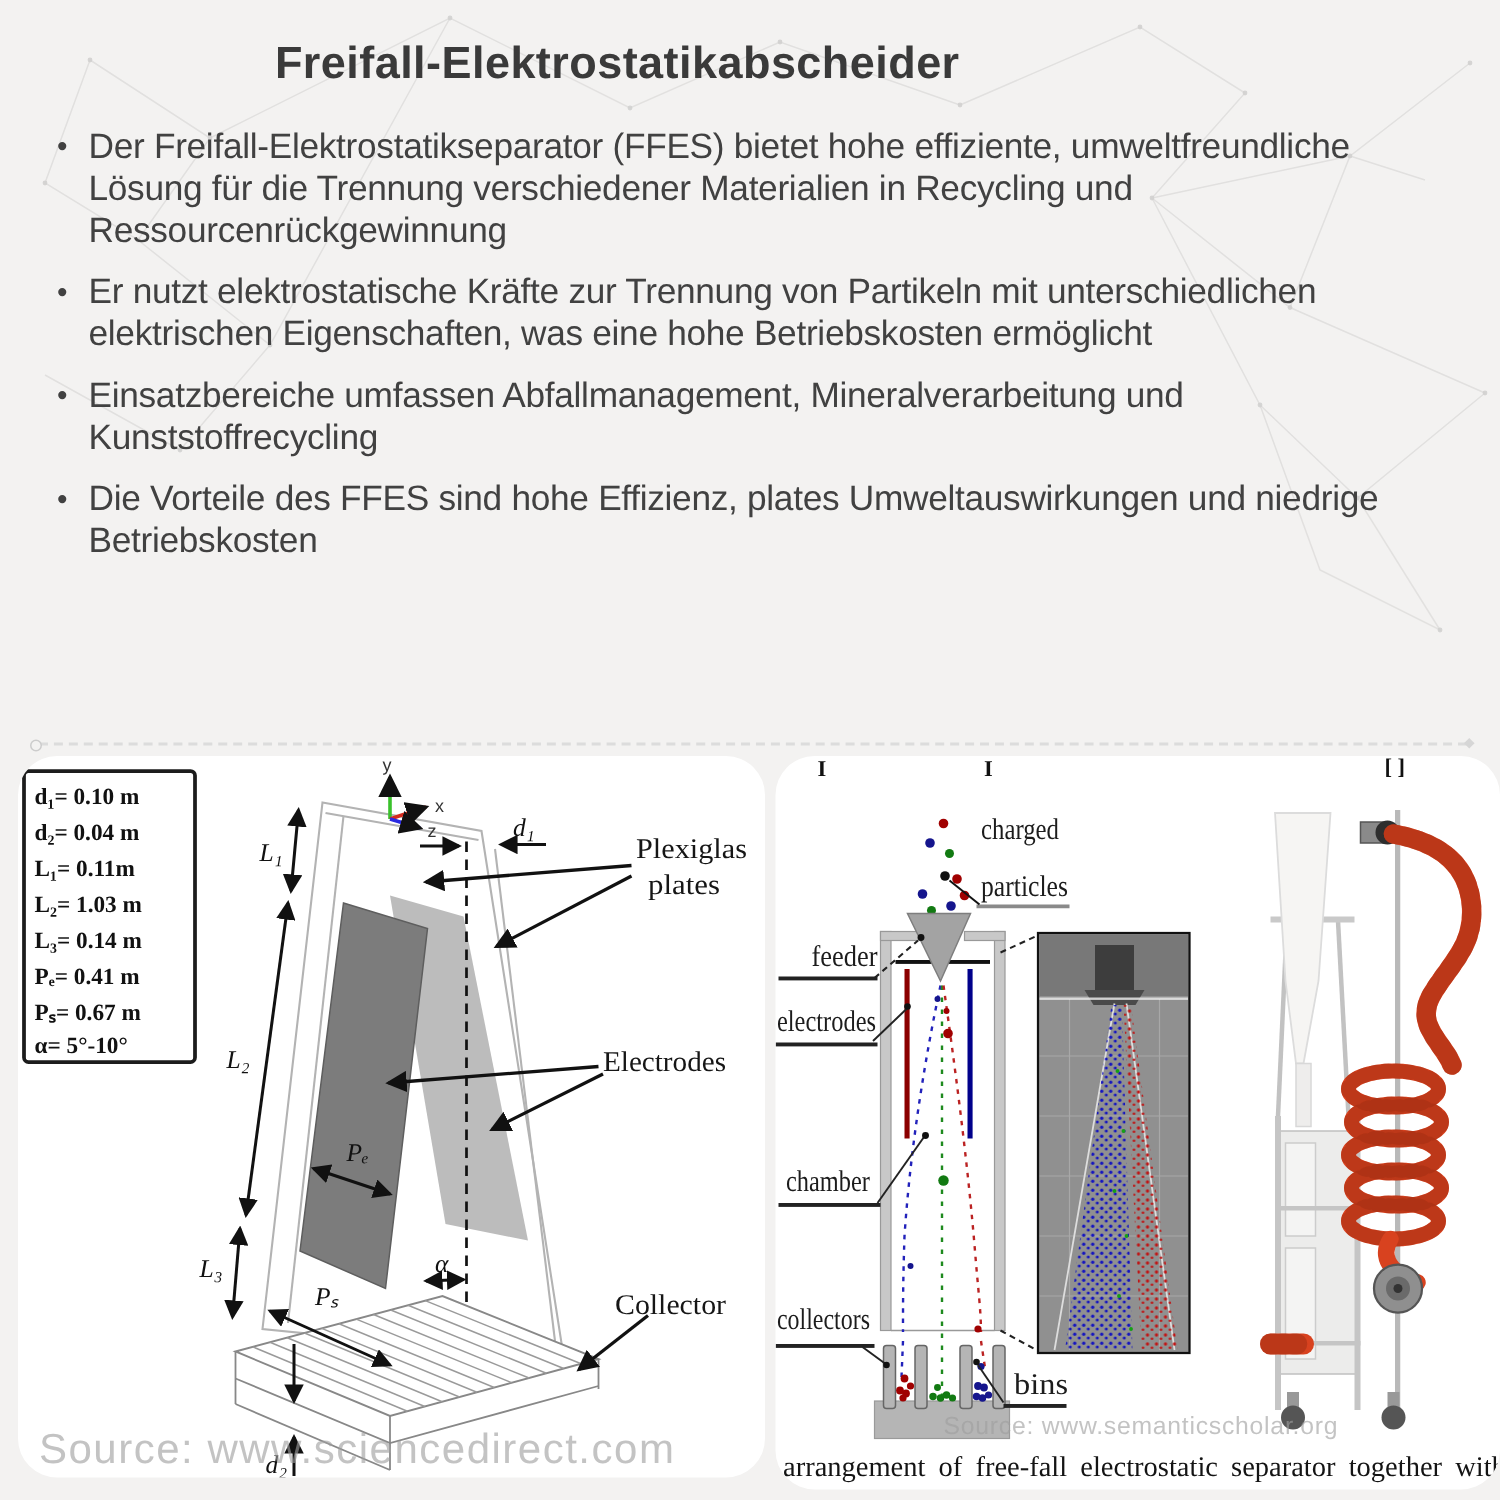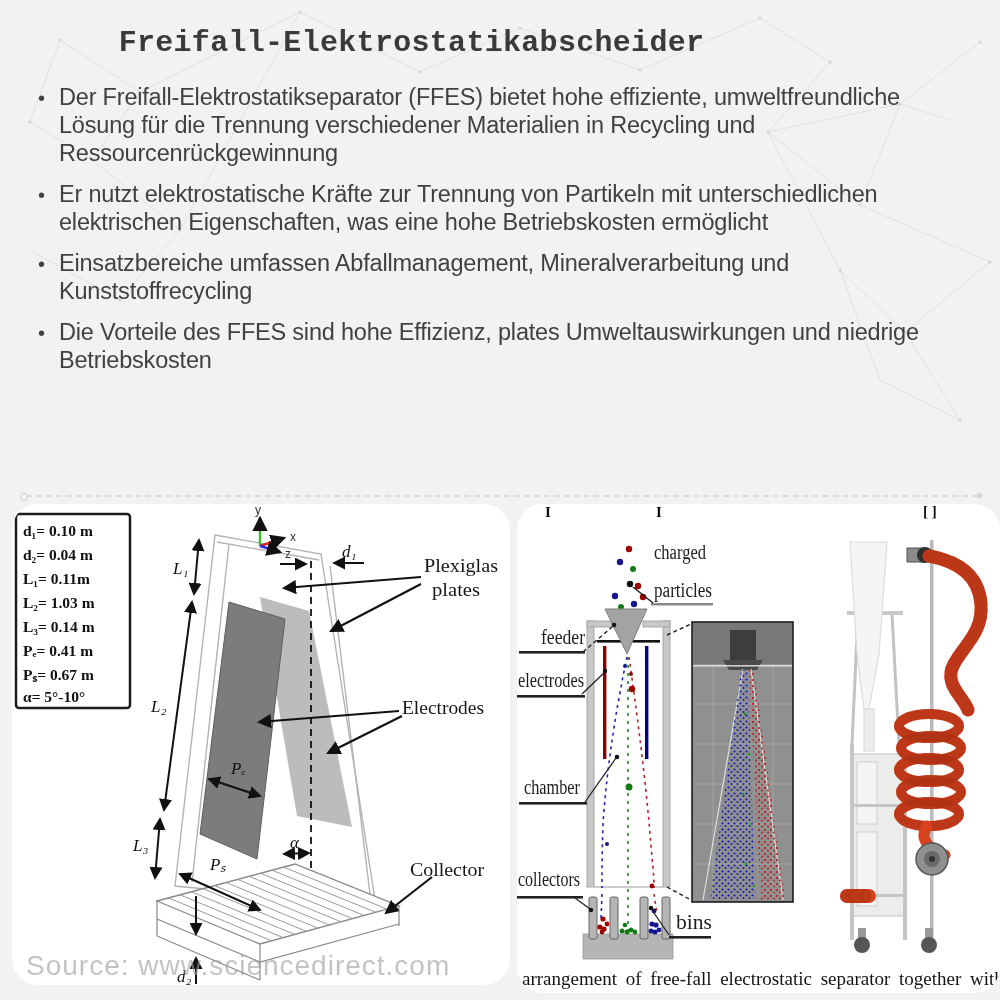--- a/index.html
+++ b/index.html
@@ -1,20 +1,20 @@
 <!DOCTYPE html>
 <html><head>
 <meta charset="utf-8">
 <style>
   html,body{margin:0;padding:0;}
   body{width:1000px;height:1000px;position:relative;overflow:hidden;
        background:#f3f2f1;font-family:"Liberation Sans",sans-serif;}
   #mesh{position:absolute;inset:0;z-index:0;}
   .title{position:absolute;top:26px;left:0;width:823px;text-align:center;
-         font-size:30px;font-weight:600;letter-spacing:.3px;color:#3a3a3a;z-index:2;font-family:Liberation Mono, monospace;}
+         font-size:30px;font-weight:600;letter-spacing:.3px;color:#3a3a3a;z-index:2;}
   .bullets{position:absolute;top:84px;left:38px;width:900px;max-width:900px;
            margin:0;padding:0;list-style:none;z-index:2;}
   .bullets li{display:flex;gap:9px;margin-bottom:13px;font-size:23.5px;
               line-height:1.19;color:#414141;letter-spacing:-.2px;max-width:905px;}
   .bullets .dot{flex:0 0 12px;font-size:20px;line-height:1.4;color:#414141;}
   .divider{position:absolute;top:495px;left:26px;right:22px;height:0;
            border-top:2px dashed #dcdcdc;z-index:1;}
   .divider::before{content:"";position:absolute;left:-6px;top:-4px;width:6px;height:6px;
            border:1px solid #cccccc;border-radius:50%;background:#f3f2f1;}
   .divider::after{content:"";position:absolute;right:-4px;top:-4px;width:5px;height:5px;
@@ -386,14 +386,15 @@
     </g>
     <circle cx="415" cy="355" r="16" fill="#8f8f8f" stroke="#555" stroke-width="1.5"></circle>
     <circle cx="415" cy="355" r="8" fill="#6a6a6a"></circle>
         <circle cx="415" cy="355" r="3" fill="#333"></circle>
     <rect x="341" y="424" width="8" height="13" fill="#999"></rect>
         <rect x="408" y="424" width="8" height="13" fill="#999"></rect>
     <circle cx="345" cy="441" r="8" fill="#555"></circle>
     <circle cx="412" cy="441" r="8" fill="#555"></circle>
   </g>
 </svg>
+<div class="wm" id="wm-right">Source: www.semanticscholar.org</div>
 <div class="caption">arrangement of free-fall electrostatic separator together with visualizati</div>
 </div>
 
 </body></html>

